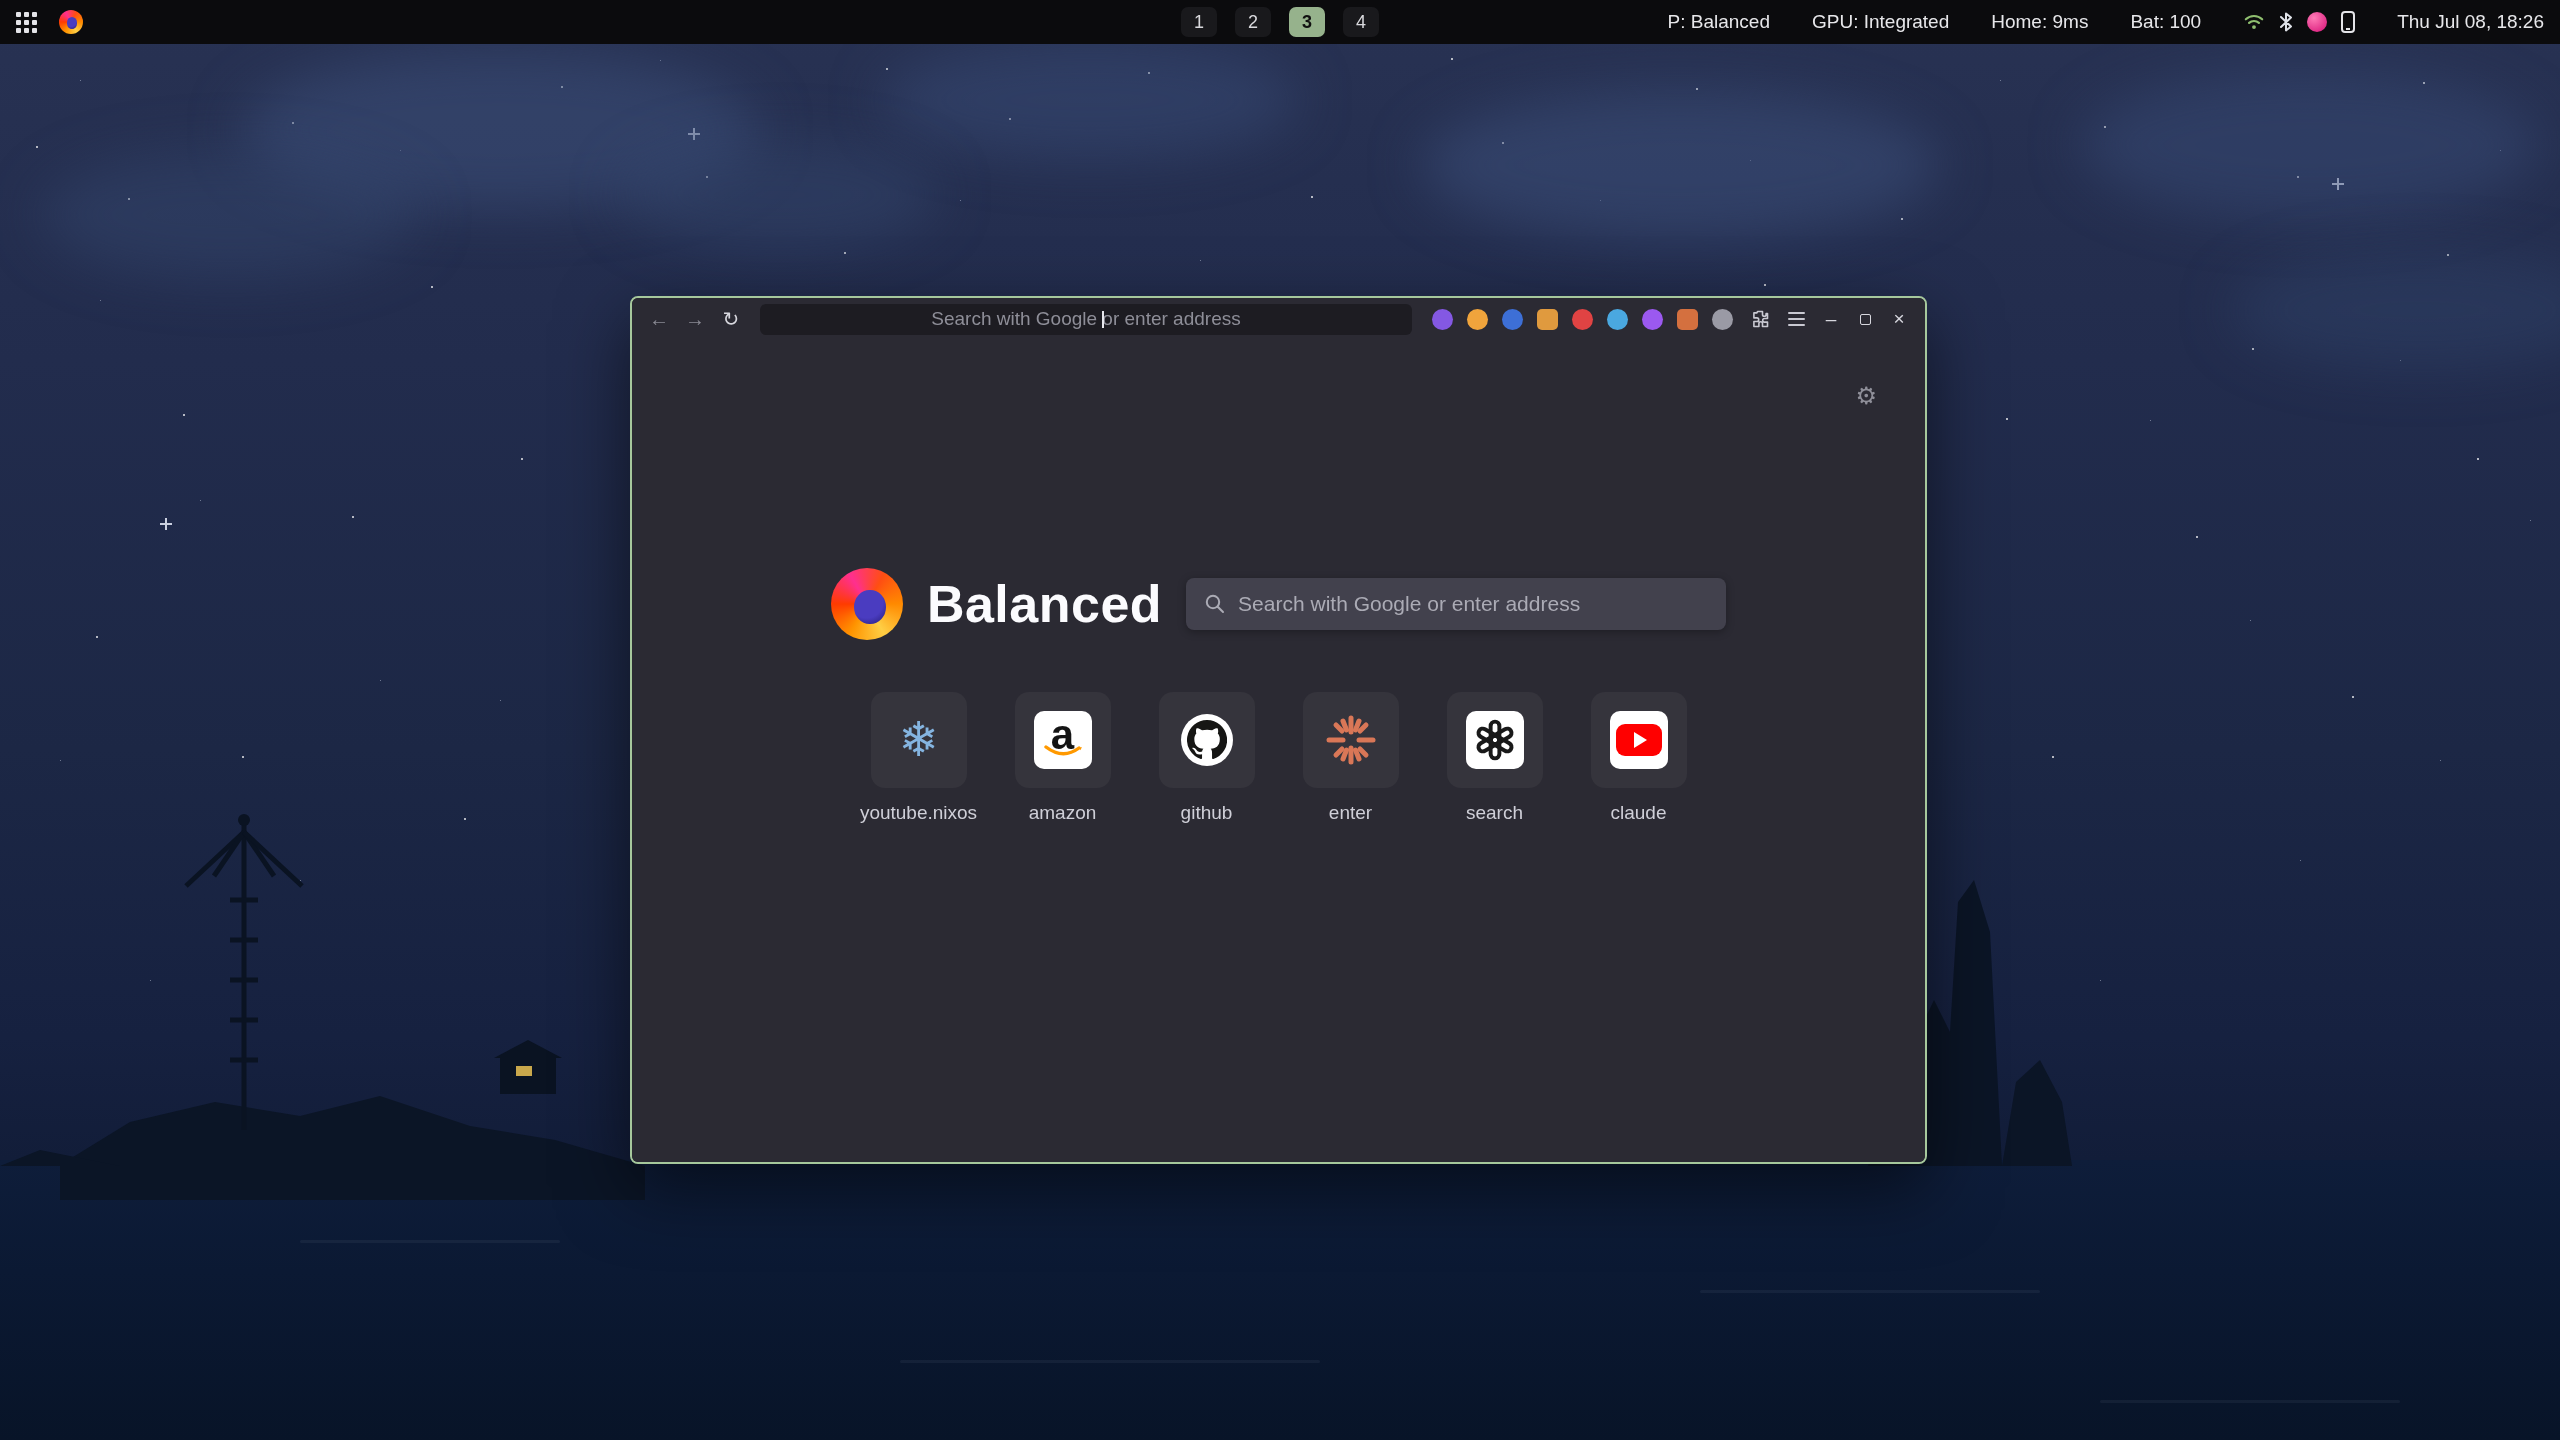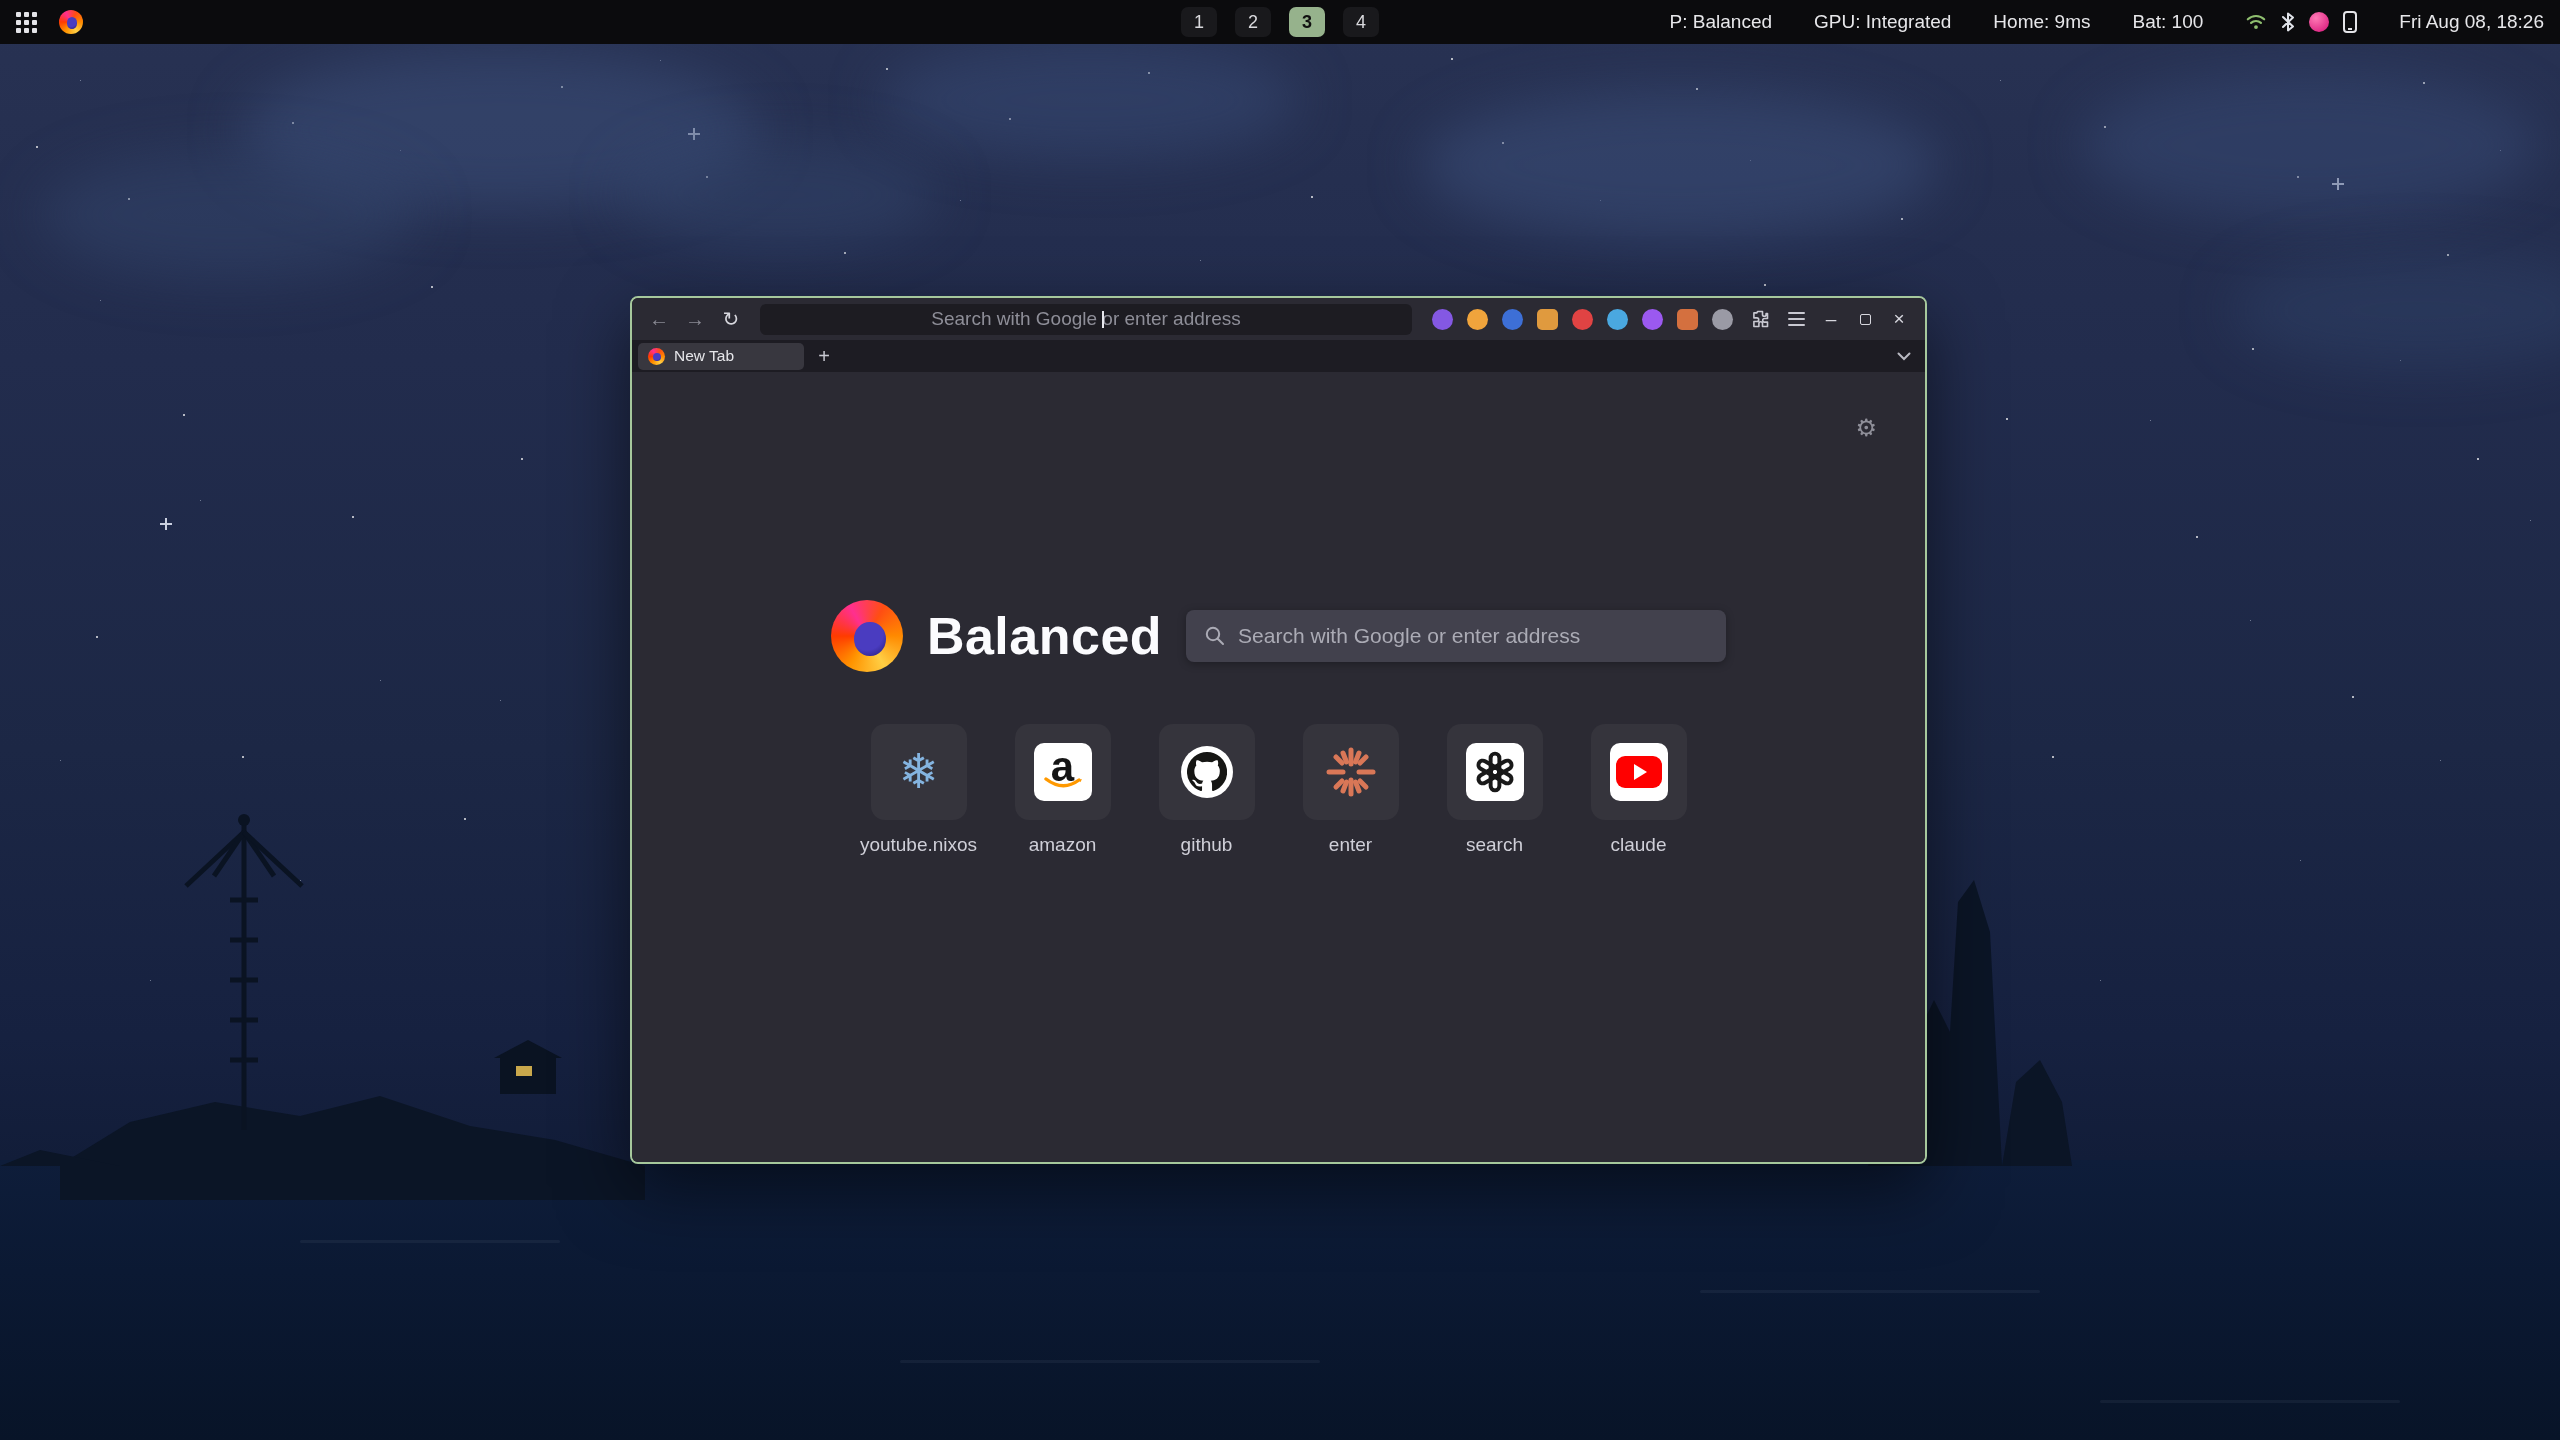--- a/index.html
+++ b/index.html
@@ -221,21 +221,21 @@
         <path d="M3 8 a13 13 0 0 1 18 0" fill="none" stroke="#8fbf6f" stroke-width="2.4" stroke-linecap="round"></path>
         <path d="M6.6 12 a8 8 0 0 1 10.8 0" fill="none" stroke="#8fbf6f" stroke-width="2.4" stroke-linecap="round"></path>
         <circle cx="12" cy="16.6" r="2.1" fill="#8fbf6f"></circle>
       </svg>
       <svg width="14" height="22" viewBox="0 0 14 22">
         <path d="M2 6 L12 15.5 L7 19.5 L7 2.5 L12 6.5 L2 16" fill="none" stroke="#dfe2e8" stroke-width="2" stroke-linejoin="round" stroke-linecap="round"></path>
       </svg>
       <div class="pink-dot"></div>
       <div class="phone-icon"></div>
     </div>
-    <span class="tb-mod">Fri Aug 08, 18:26</span>
+    <span class="tb-mod">Thu Jul 08, 18:26</span>
   </div>
 </div>
 
 <div id="window">
 
   <div class="navbar">
     <div class="nav-btn">←</div>
     <div class="nav-btn">→</div>
     <div class="nav-btn enabled">↻</div>
     <div class="urlbar">
@@ -265,32 +265,20 @@
           <i></i>
         </div>
     </div>
     <div class="win-ctl">–</div>
     <div class="win-ctl">
         <span class="max-box"></span>
       </div>
     <div class="win-ctl">×</div>
   </div>
 
-  <div class="tabbar">
-    <div class="tab">
-      <div class="ff-logo ff-fav"></div>
-      <span class="tab-title">New Tab</span>
-    </div>
-    <div class="newtab-btn">+</div>
-    <div class="tab-chevron">
-      <svg width="14" height="9" viewBox="0 0 14 9">
-          <path d="M1.5 1.5 L7 7 L12.5 1.5" fill="none" stroke="#b9b9c2" stroke-width="2" stroke-linecap="round"></path>
-        </svg>
-    </div>
-  </div>
 
   <div class="content">
     <div class="gear-btn">⚙</div>
 
     <div class="hero">
       <div class="ff-logo ff-big"></div>
       <div class="brand">Balanced</div>
       <div class="page-search">
         <svg width="22" height="22" viewBox="0 0 22 22">
           <circle cx="9" cy="9" r="6.2" fill="none" stroke="#ababb5" stroke-width="2"></circle>

